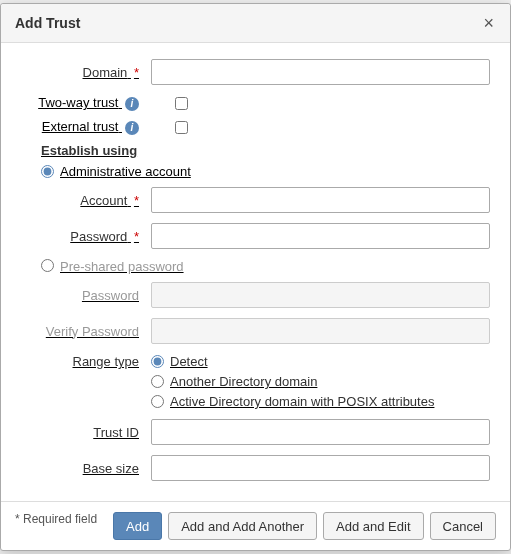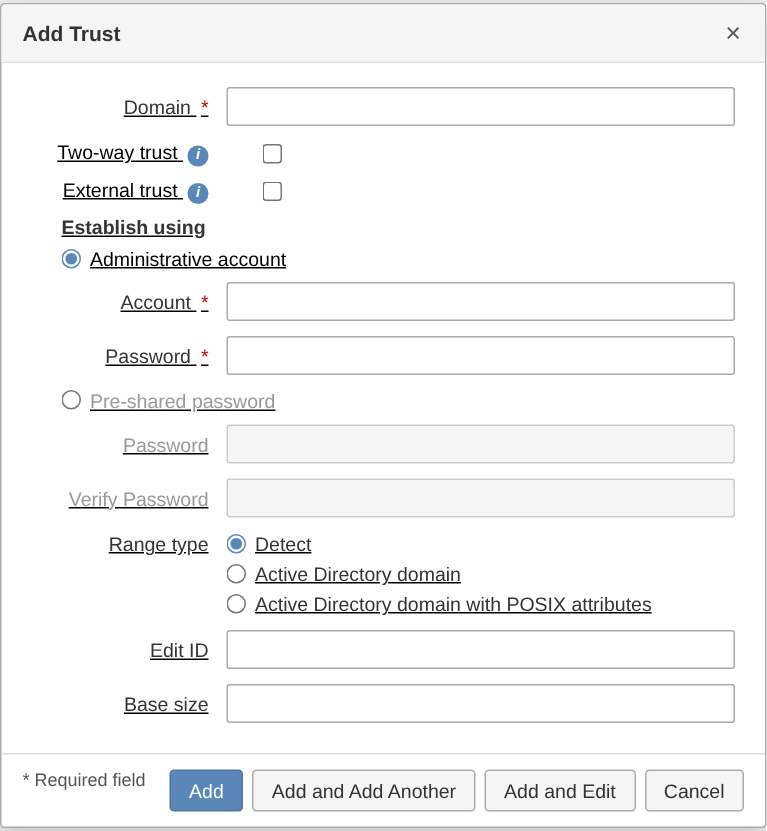--- a/index.html
+++ b/index.html
@@ -283,32 +283,32 @@
       <div class="form-label">
         <span>Range type</span>
       </div>
       <div class="radio-options">
         <label class="radio-option">
           <input type="radio" name="range-type" checked="" style="">
           <span>Detect</span>
         </label>
         <label class="radio-option">
           <input type="radio" name="range-type" style="">
-          <span>Active Directory domain</span>
+          <span>Another Directory domain</span>
         </label>
         <label class="radio-option">
           <input type="radio" name="range-type" style="">
           <span>Active Directory domain with POSIX attributes</span>
         </label>
       </div>
     </div>
 
     <div class="form-row">
       <div class="form-label">
-        <span>Edit ID</span>
+        <span>Trust ID</span>
       </div>
       <input class="form-input" type="text" name="base-id" style="">
     </div>
 
     <div class="form-row">
       <div class="form-label">
         <span>Base size</span>
       </div>
       <input class="form-input" type="text" name="range-size" style="">
     </div>

